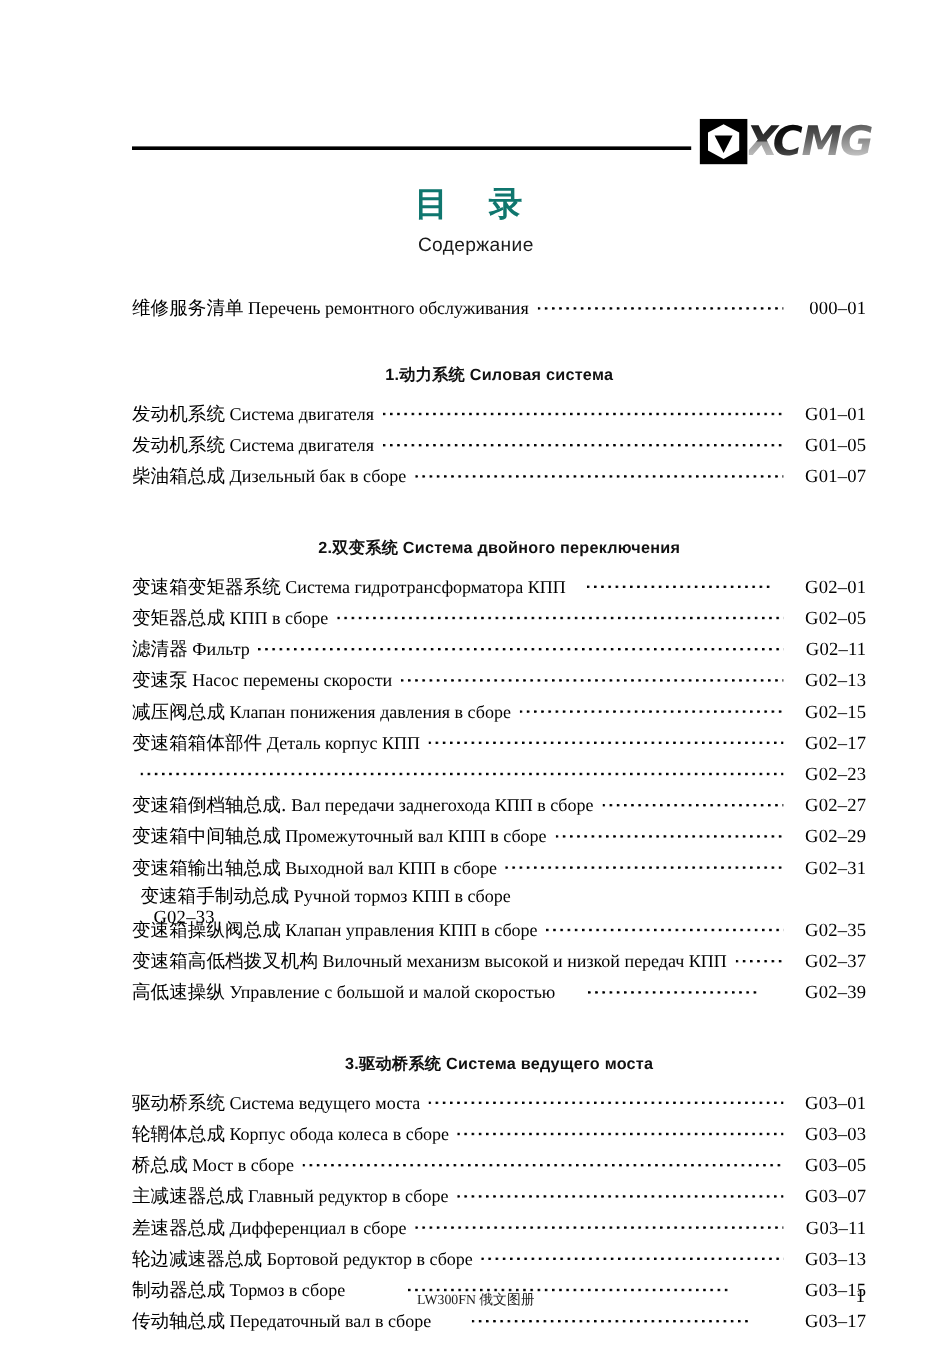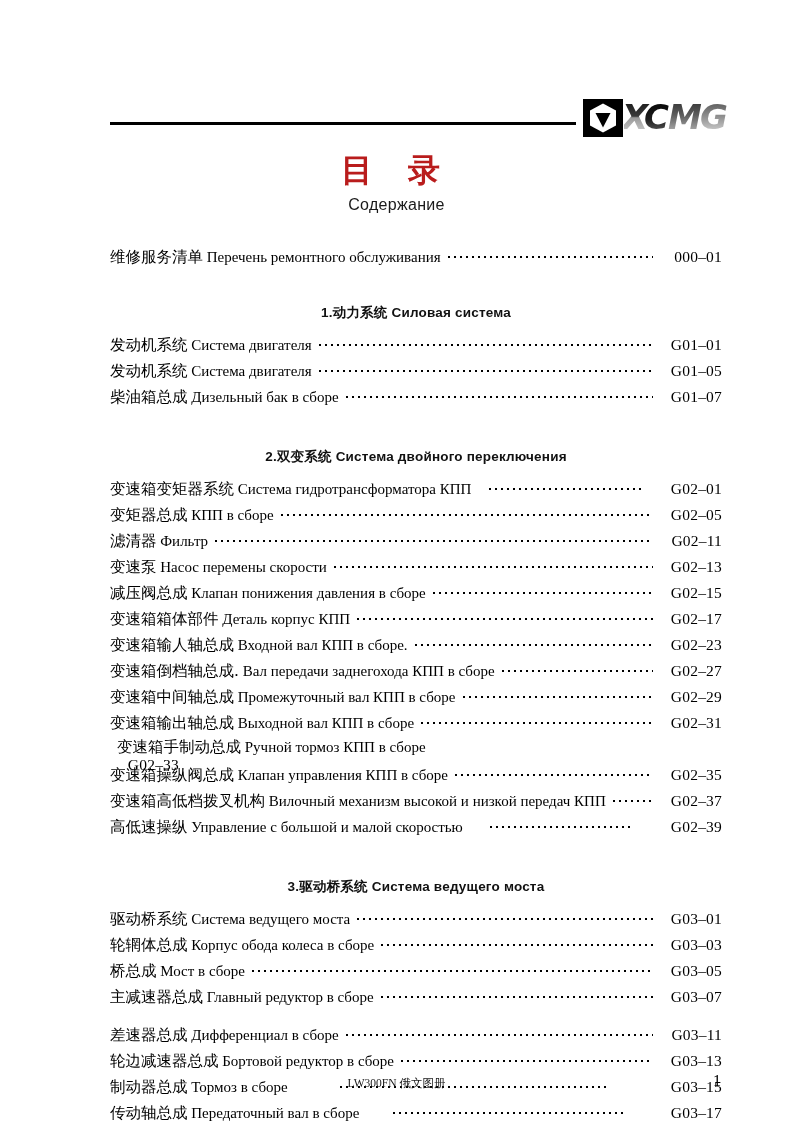--- a/index.html
+++ b/index.html
@@ -52,25 +52,25 @@
   
   .title-block {
     position: absolute;
     left: 0;
     top: 152px;
     width: 793px;
     text-align: center;
   }
   .title-cn {
     font-family: "DejaVu Serif", "Liberation Serif", serif;
-    font-size: 32px;
+    font-size: 28px;
     font-weight: bold;
     letter-spacing: 12px;
     line-height: 36px;
-    color: #b91c1c;
+    color: #0f766e;
   }
   .title-ru {
     margin-top: 8px;
     font-family: "Liberation Sans", "DejaVu Sans", sans-serif;
     font-size: 16px;
     font-weight: normal;
     color: #1a1a1a;
     letter-spacing: 0.3px;
   }
 
@@ -264,21 +264,20 @@
         <div class="entry-label"><span class="cn">减压阀总成</span> <span class="ru">Клапан понижения давления в сборе</span></div>
         <div class="entry-dots"></div>
         <div class="entry-page">G02–15</div>
       </div>
       <div class="entry" style="height: 26px;">
         <div class="entry-label"><span class="cn">变速箱箱体部件</span> <span class="ru">Деталь корпус КПП</span></div>
         <div class="entry-dots"></div>
         <div class="entry-page">G02–17</div>
       </div>
       <div class="entry" style="height: 26px;">
-        <div class="entry-label"><span class="cn">变速箱输人轴总成</span> <span class="ru">Входной вал КПП в сборе.</span></div>
         <div class="entry-dots"></div>
         <div class="entry-page">G02–23</div>
       </div>
       <div class="entry" style="height: 26px; justify-content: space-between;">
         <div class="entry-label"><span class="cn">变速箱倒档轴总成.</span> <span class="ru">Вал передачи заднегохода КПП в сборе</span></div>
         <div class="entry-dots"></div>
         <div class="entry-page">G02–27</div>
       </div>
       <div class="entry" style="height: 26px;">
         <div class="entry-label"><span class="cn">变速箱中间轴总成</span> <span class="ru">Промежуточный вал КПП в сборе</span></div>
@@ -324,21 +323,21 @@
       <div class="entry" style="height: 26px;">
         <div class="entry-label"><span class="cn">桥总成</span> <span class="ru">Мост в сборе</span></div>
         <div class="entry-dots"></div>
         <div class="entry-page">G03–05</div>
       </div>
       <div class="entry" style="height: 26px;">
         <div class="entry-label"><span class="cn">主减速器总成</span> <span class="ru">Главный редуктор в сборе</span></div>
         <div class="entry-dots"></div>
         <div class="entry-page">G03–07</div>
       </div>
-      <div class="entry" style="height: 26px; margin-top: 12px;">
+      <div class="entry" style="height: 26px;">
         <div class="entry-label"><span class="cn">差速器总成</span> <span class="ru">Дифференциал в сборе</span></div>
         <div class="entry-dots"></div>
         <div class="entry-page">G03–11</div>
       </div>
       <div class="entry" style="height: 26px;">
         <div class="entry-label"><span class="cn">轮边减速器总成</span> <span class="ru">Бортовой редуктор в сборе</span></div>
         <div class="entry-dots"></div>
         <div class="entry-page">G03–13</div>
       </div>
       <div class="entry" style="height: 26px; gap: 45px;">

